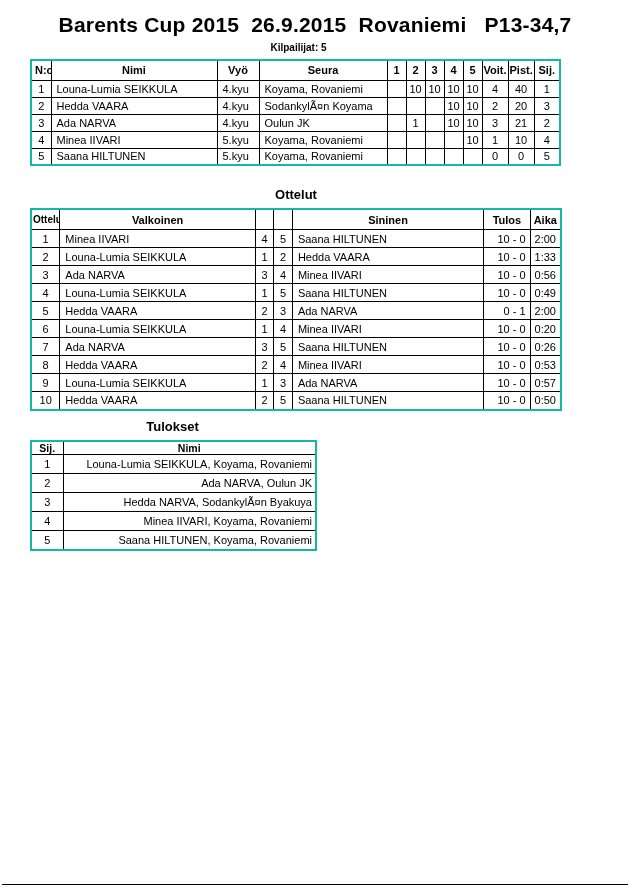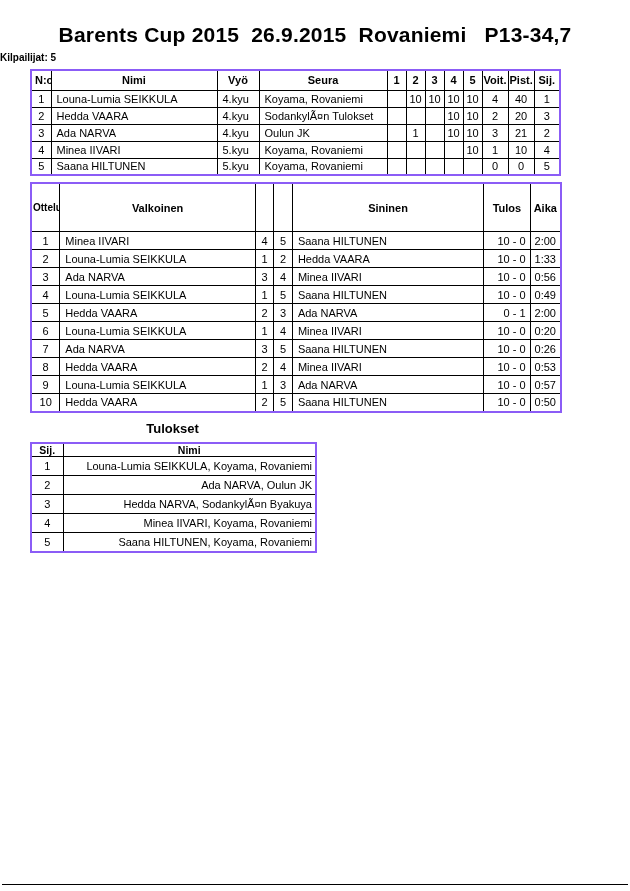--- a/index.html
+++ b/index.html
@@ -4,37 +4,37 @@
 <style>
   * { box-sizing: border-box; }
   html, body { margin: 0; padding: 0; }
   body {
     width: 630px; height: 891px;
     background: #ffffff; color: #000;
     font-family: "Liberation Sans", sans-serif;
     position: relative; overflow: hidden;
   }
   .title {
-    margin: 0; padding-top: 23px;
+    margin: 0; padding-top: 13px;
     text-align: center; font-size: 21px; font-weight: bold;
     white-space: pre; letter-spacing: 0.2px;
   }
   .competitors {
     margin-top: 5px; margin-right: 33px;
-    text-align: left; font-size: 10px; font-weight: bold;
+    text-align: center; font-size: 10px; font-weight: bold;
   }
   .heading { margin: 0; font-size: 13px; font-weight: bold; text-align: center; }
   .h-kilp { width: 446px; margin-left: 30px; margin-top: 0px; }
   .h-ott  { width: 532px; margin-left: 30px; margin-top: 21px; }
   .h-tul  { width: 285px; margin-left: 30px; margin-top: 8px; }
 
   table {
     border-collapse: collapse; table-layout: fixed;
     margin-left: 30px; margin-top: 6px;
-    font-size: 11px; border: 2px solid #8b5cf6;
+    font-size: 11px; border: 2px solid #14b8a6;
   }
   th, td {
     border: 1px solid #000;
     padding: 0 3px;
     white-space: nowrap; overflow: hidden;
     text-align: center; vertical-align: middle;
   }
   th { font-weight: bold; }
 
   
@@ -48,21 +48,21 @@
   .t1 th:nth-child(5), .t1 th:nth-child(6), .t1 th:nth-child(7),
   .t1 th:nth-child(8), .t1 th:nth-child(9){ width: 19px; }
   .t1 th:nth-child(10), .t1 th:nth-child(11), .t1 th:nth-child(12){ width: 26px; }
   .t1 td:nth-child(2), .t1 td:nth-child(3), .t1 td:nth-child(4){ text-align: left; padding-left: 5px; }
   .t1 th:nth-child(10), .t1 th:nth-child(11), .t1 th:nth-child(12){ padding: 0 1px; }
 
   
   .t2 { width: 532px; }
   .t2 th { height: 17px; }
   .t2 td { height: 18px; }
-  .t2 th:nth-child(1){ width: 28px; padding: 18px 1px; font-size: 10px; }
+  .t2 th:nth-child(1){ width: 28px; padding: 4px 1px; font-size: 10px; }
   .t2 th:nth-child(2){ width: 190px; }
   .t2 th:nth-child(3), .t2 th:nth-child(4){ width: 18px; }
   .t2 th:nth-child(5){ width: 186px; }
   .t2 th:nth-child(6){ width: 45px; text-align: center; }
   .t2 th:nth-child(7){ width: 30px; margin-top: 28px; }
   .t2 td:nth-child(2), .t2 td:nth-child(5){ text-align: left; padding-left: 5px; }
   .t2 td:nth-child(6){ text-align: right; padding-right: 4px; }
 
   
   .t3 { width: 285px; }
@@ -115,21 +115,21 @@
           <td>10</td>
           <td>10</td>
           <td>4</td>
           <td>40</td>
           <td>1</td>
         </tr>
         <tr>
           <td>2</td>
           <td>Hedda VAARA</td>
           <td>4.kyu</td>
-          <td>SodankylÃ¤n Tulokset</td>
+          <td>SodankylÃ¤n Koyama</td>
           <td></td>
           <td></td>
           <td></td>
           <td>10</td>
           <td>10</td>
           <td>2</td>
           <td>20</td>
           <td>3</td>
         </tr>
         <tr>
@@ -170,20 +170,21 @@
           <td></td>
           <td></td>
           <td></td>
           <td>0</td>
           <td>0</td>
           <td>5</td>
         </tr>
       </tbody>
     </table>
 
+  <h2 class="heading h-ott">Ottelut</h2>
   <table class="t2">
       <thead>
         <tr>
           <th>Ottelu</th>
           <th>Valkoinen</th>
           <th></th>
           <th></th>
           <th>Sininen</th>
           <th>Tulos</th>
           <th>Aika</th>

